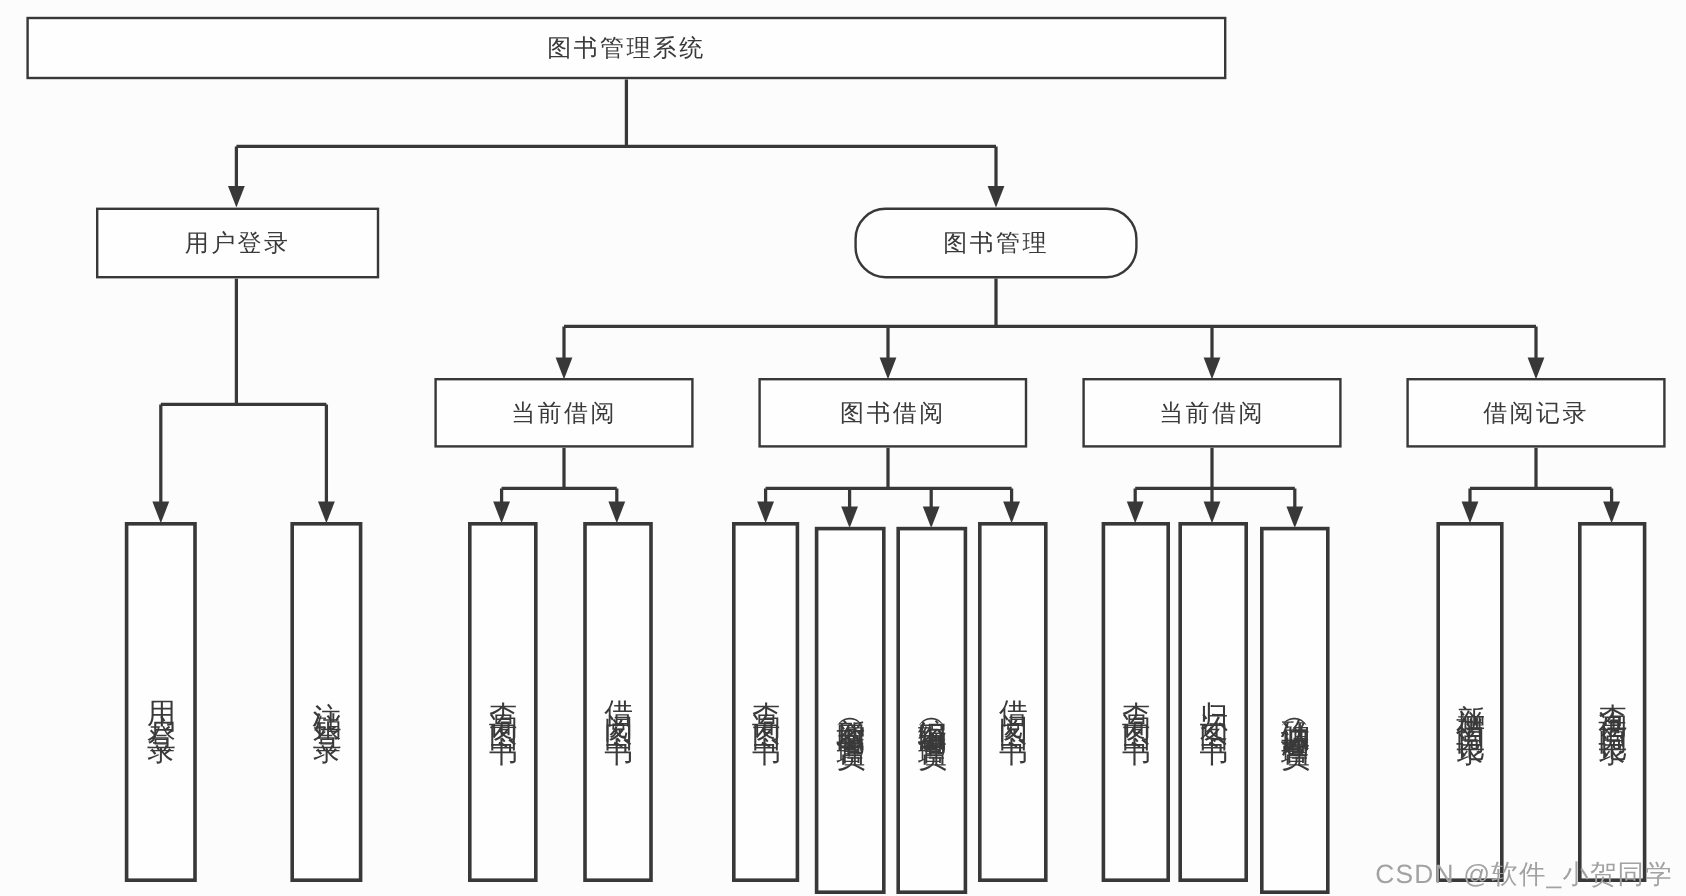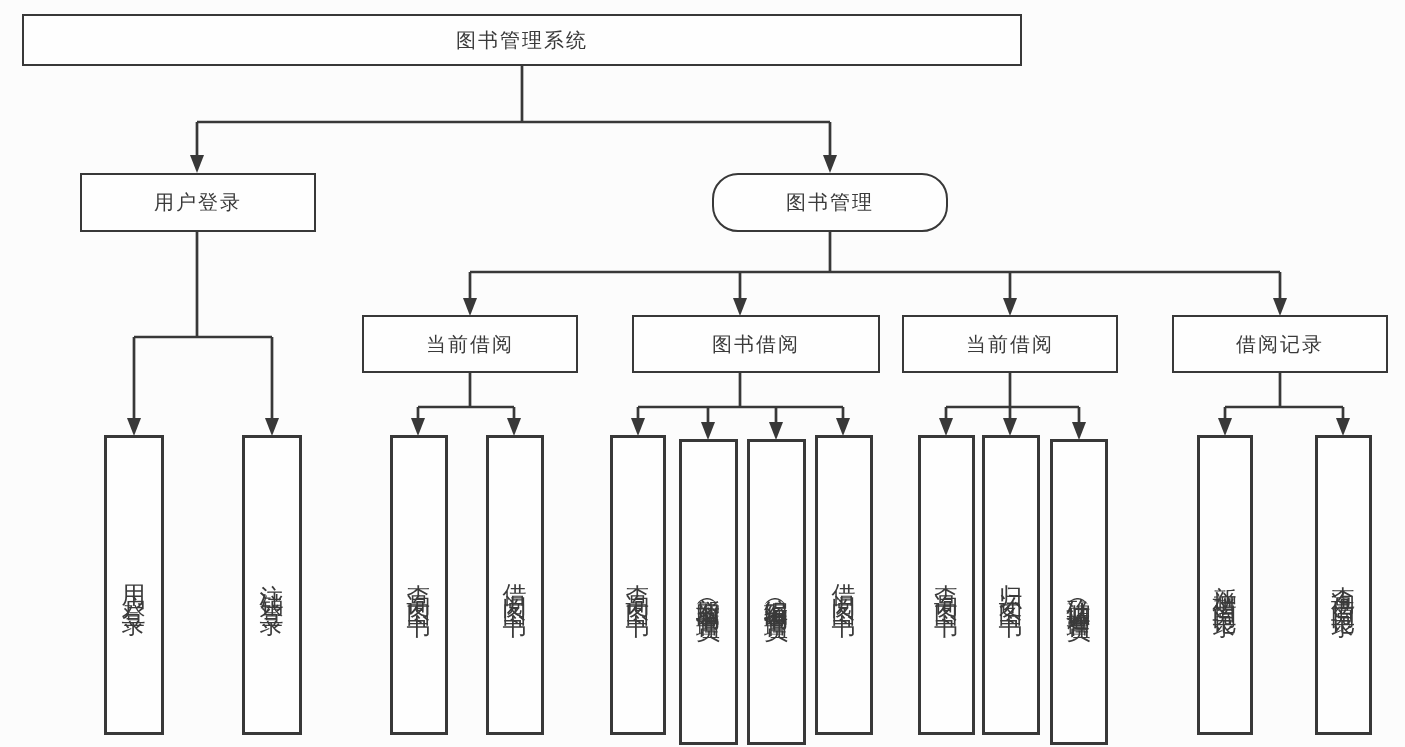--- a/index.html
+++ b/index.html
@@ -99,21 +99,21 @@
   <div class="node" style="left:80px; top:173px; width:236px; height:59px;">
     <span>用户登录</span>
   </div>
   <div class="node" style="left:712px; top:173px; width:236px; height:59px;border-radius:26px;">
     <span>图书管理</span>
   </div>
 
   <div class="node" style="left:362px; top:315px; width:216px; height:58px;">
     <span>当前借阅</span>
   </div>
-  <div class="node" style="left:632px; top:315px; width:248px; height:58px;">
+  <div class="node" style="left:632px; top:315px; width:224px; height:58px;">
     <span>图书借阅</span>
   </div>
   <div class="node" style="left:902px; top:315px; width:216px; height:58px;">
     <span>当前借阅</span>
   </div>
   <div class="node" style="left:1172px; top:315px; width:216px; height:58px;">
     <span>借阅记录</span>
   </div>
 
   <div class="node leaf ls4" style="left:104px; width:60px;">
@@ -153,14 +153,15 @@
     <span class="vtext">确认归还（管理员）</span>
   </div>
 
   <div class="node leaf ls6" style="left:1197px; width:56px;">
     <span class="vtext">新增借阅记录</span>
   </div>
   <div class="node leaf ls6" style="left:1315px; width:57px;">
     <span class="vtext">查询借阅记录</span>
   </div>
 
+  <div class="watermark">CSDN @软件_小贺同学</div>
 
 </div>
 
 </body></html>

